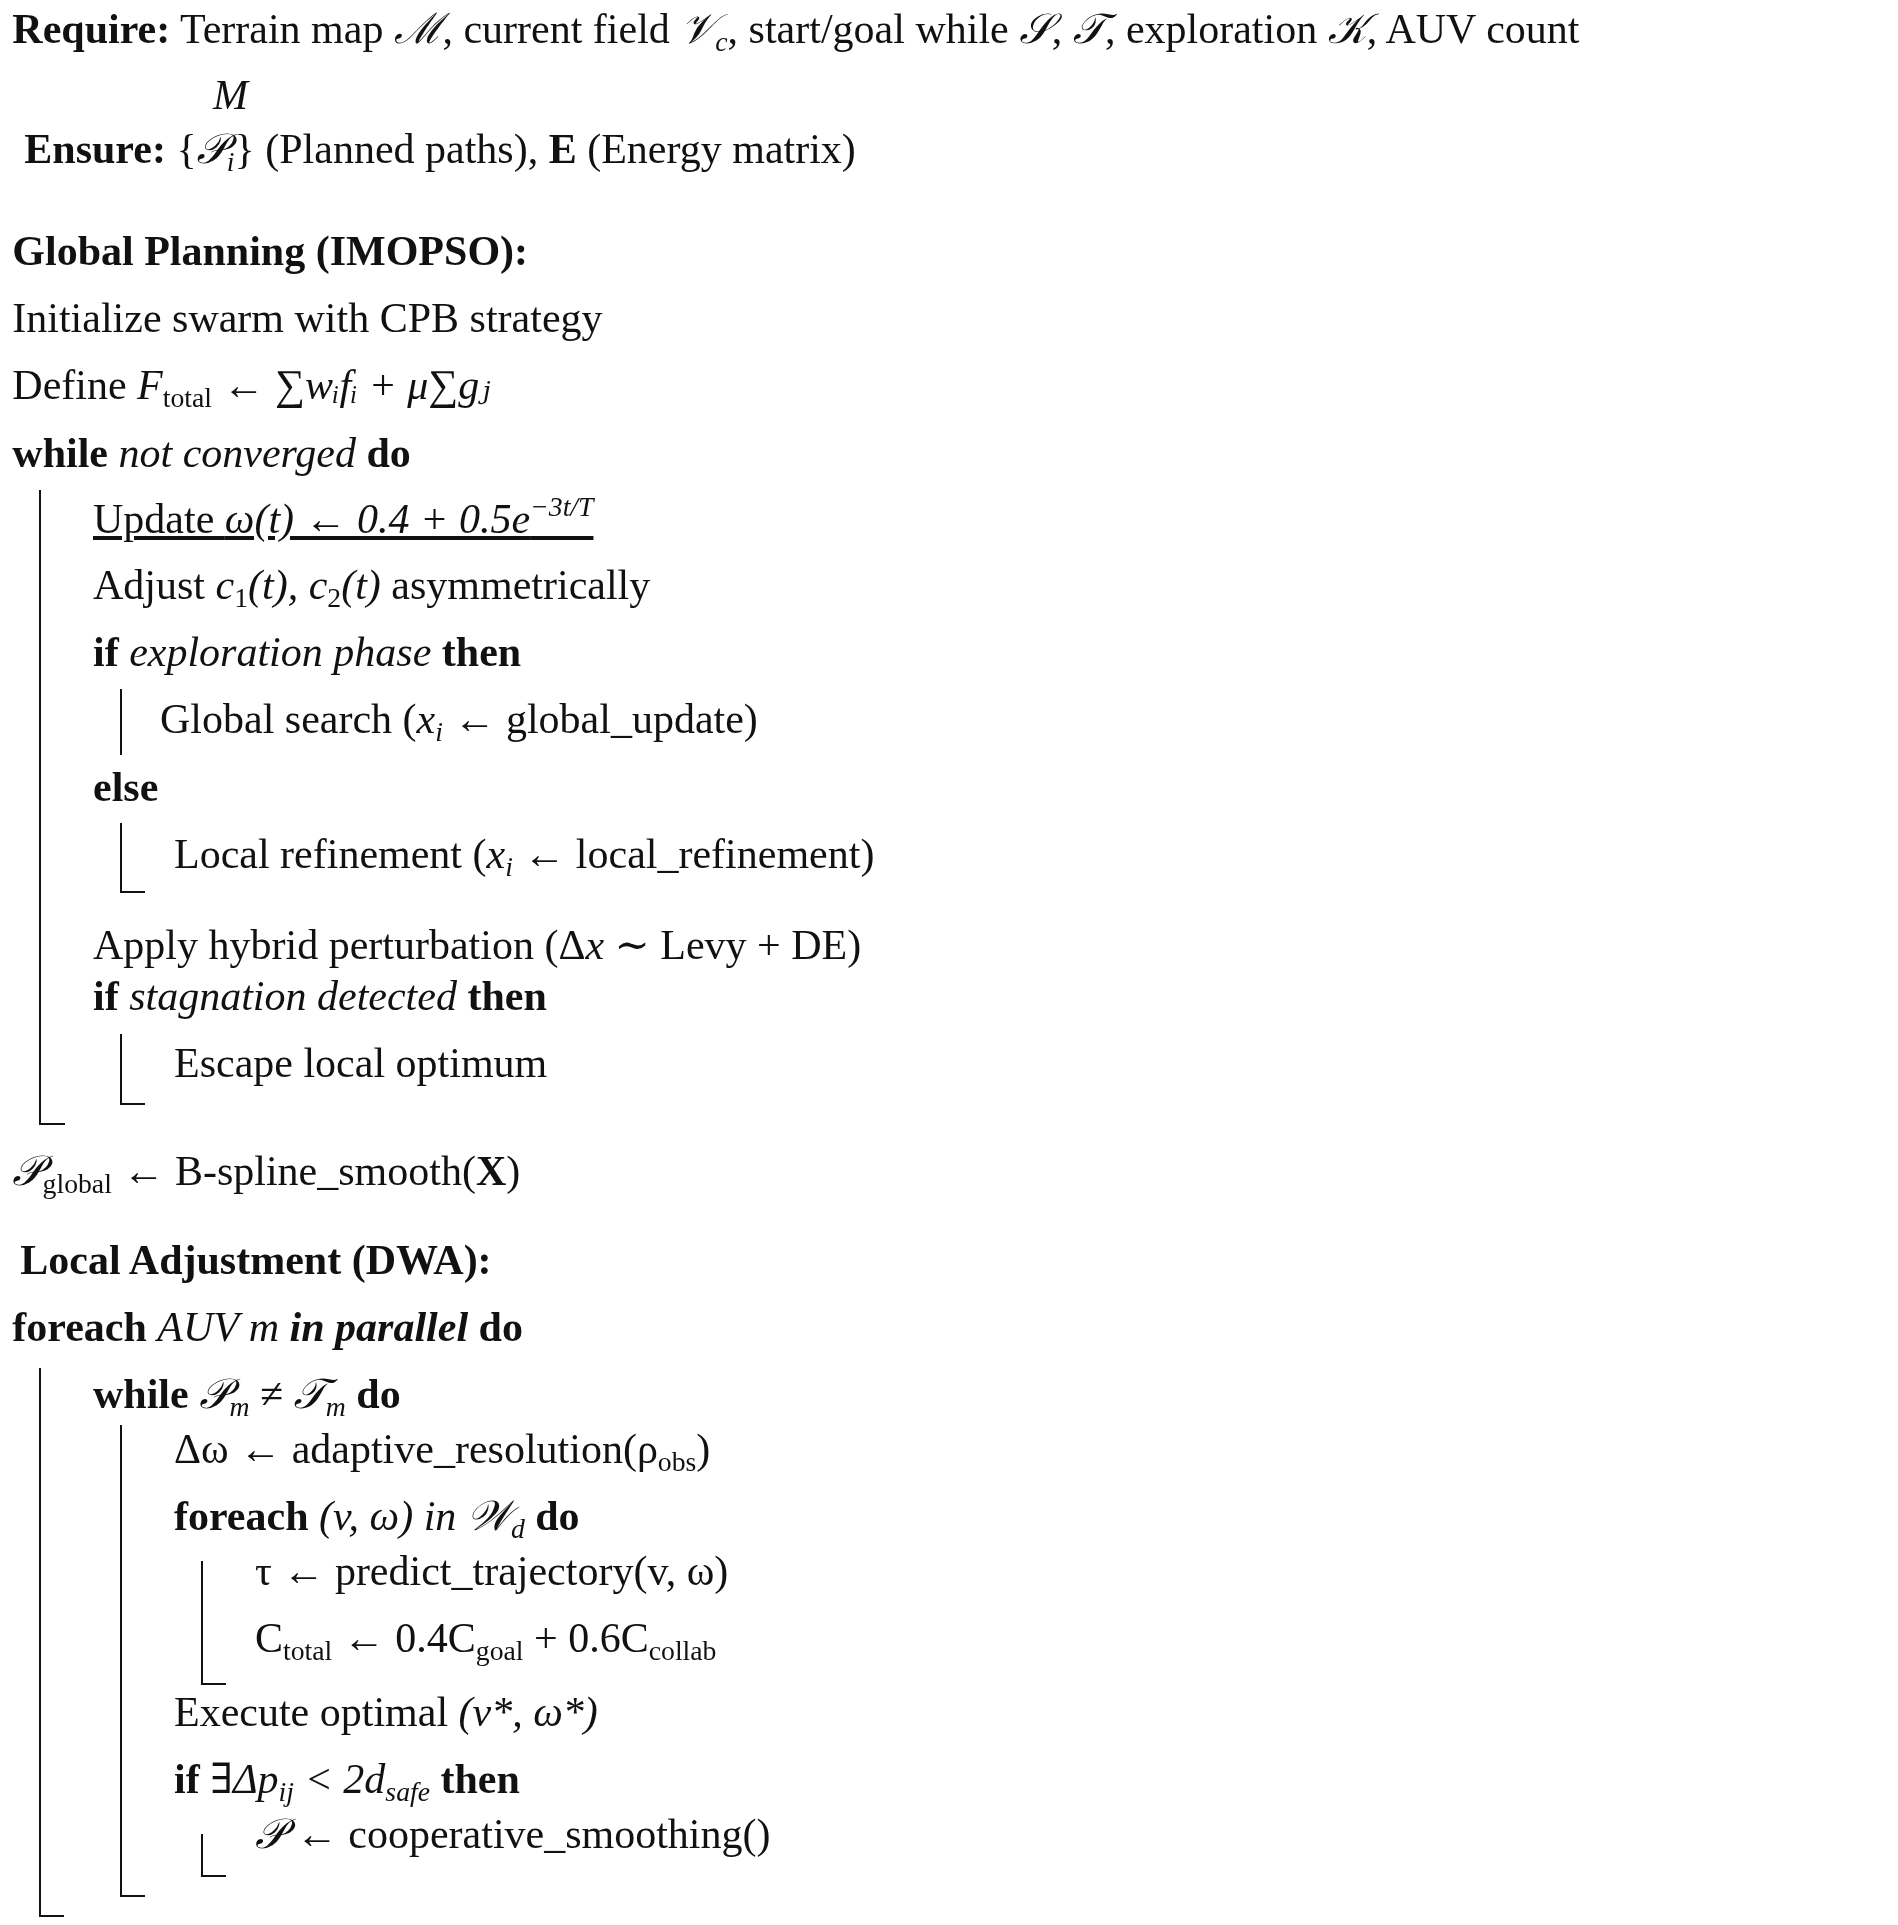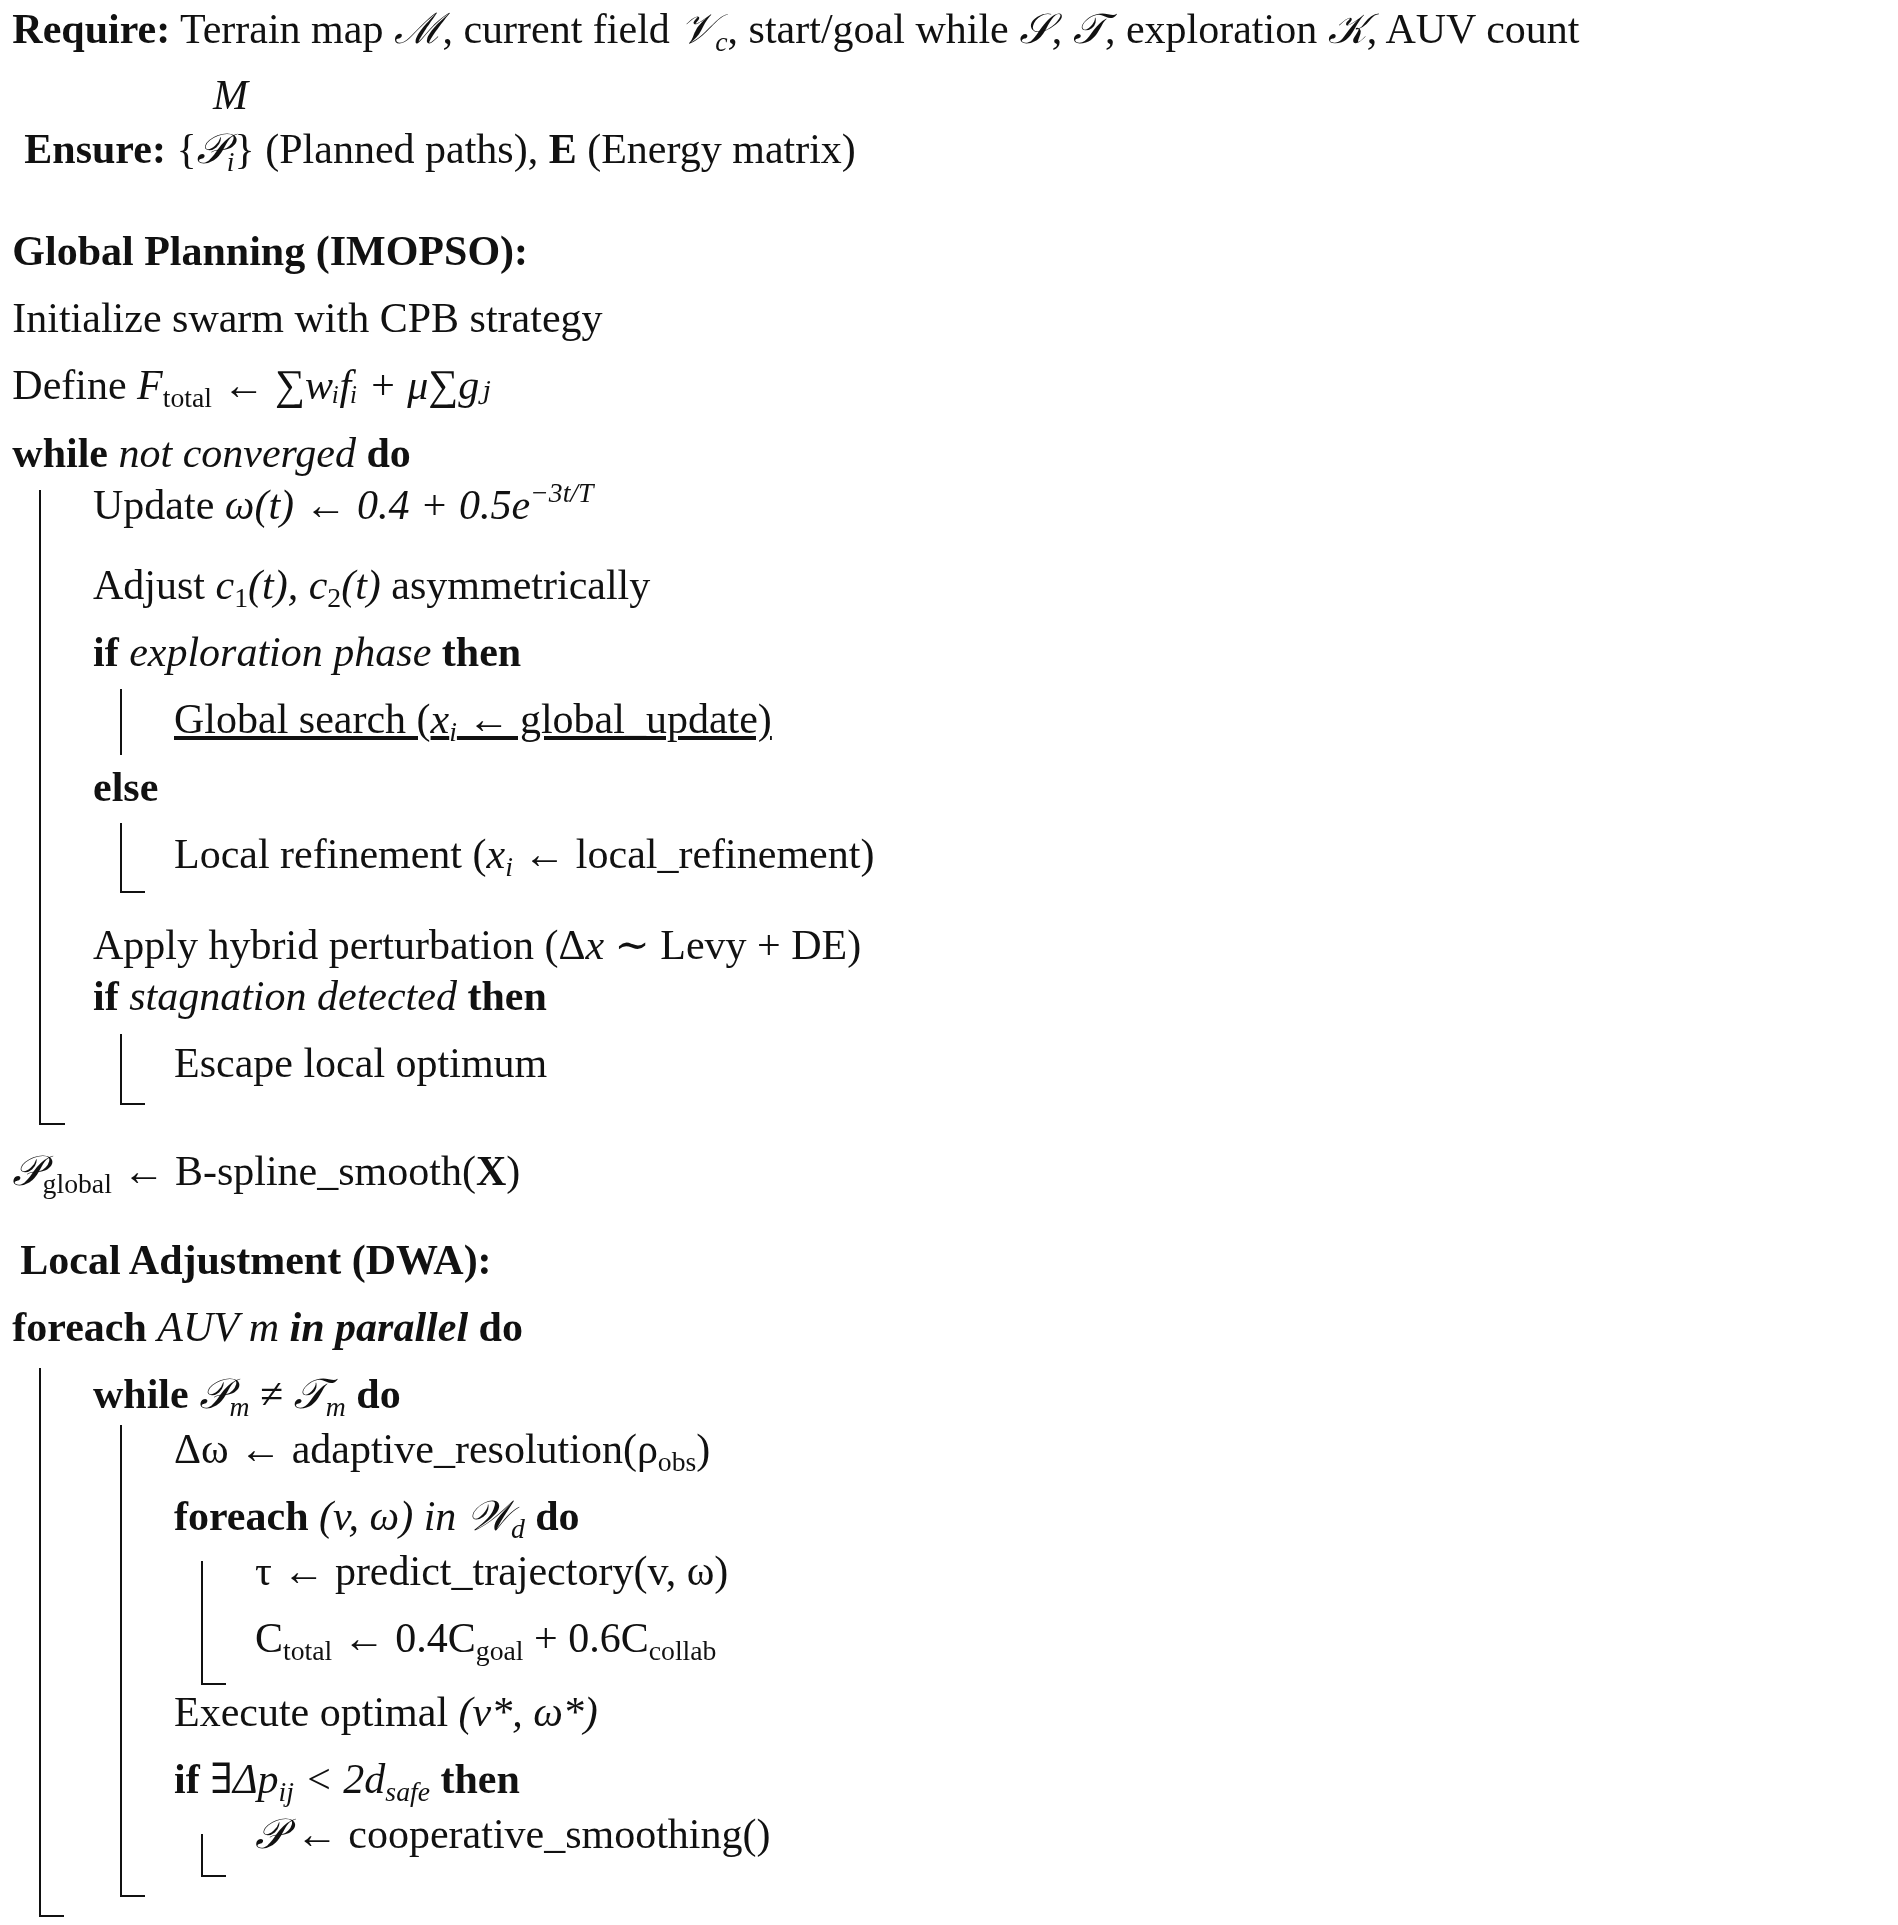--- a/index.html
+++ b/index.html
@@ -40,32 +40,32 @@
 <div class="line" style="left:12.3px; top:297px;">Initialize swarm with CPB strategy</div>
 <div class="line" style="left:12.3px; top:364px;">
   <span>Define </span><span class="it">F</span><sub>total</sub><span class="it"> ← ∑wᵢfᵢ + μ∑gⱼ</span>
 </div>
 <div class="line" style="left:12.3px; top:432px;">
   <span class="kw">while</span>
   <span class="it">not converged</span>
   <span class="kw">do</span>
 </div>
 
-<div class="line" style="left:93px; top:484px;">
+<div class="line" style="left:93px; top:498px;text-decoration:underline;">
   <span>Update </span><span class="it">ω(t) ← 0.4 + 0.5e</span><sup class="it">−3t/T</sup>
 </div>
 <div class="line" style="left:93px; top:564px;">
   <span>Adjust </span><span class="it">c</span><sub>1</sub><span class="it">(t), </span><span class="it">c</span><sub>2</sub><span class="it">(t)</span><span> asymmetrically</span>
 </div>
 <div class="line" style="left:93px; top:631px;">
   <span class="kw">if</span>
   <span class="it">exploration phase</span>
   <span class="kw">then</span>
 </div>
-<div class="line" style="left:174px; top:698px;text-decoration:underline;">
+<div class="line" style="left:160px; top:698px;">
   <span>Global search (</span><span class="it">x</span><sub class="it">i</sub><span> ← global_update)</span>
 </div>
 <div class="line kw" style="left:93px; top:766px;">else</div>
 <div class="line" style="left:174px; top:833px;">
   <span>Local refinement (</span><span class="it">x</span><sub class="it">i</sub><span> ← local_refinement)</span>
 </div>
 <div class="line" style="left:93px; top:908px;margin-top:16px;">
   <span>Apply hybrid perturbation (Δ</span><span class="it">x</span><span> ∼ Levy + DE)</span>
 </div>
 <div class="line" style="left:93px; top:975px;">

